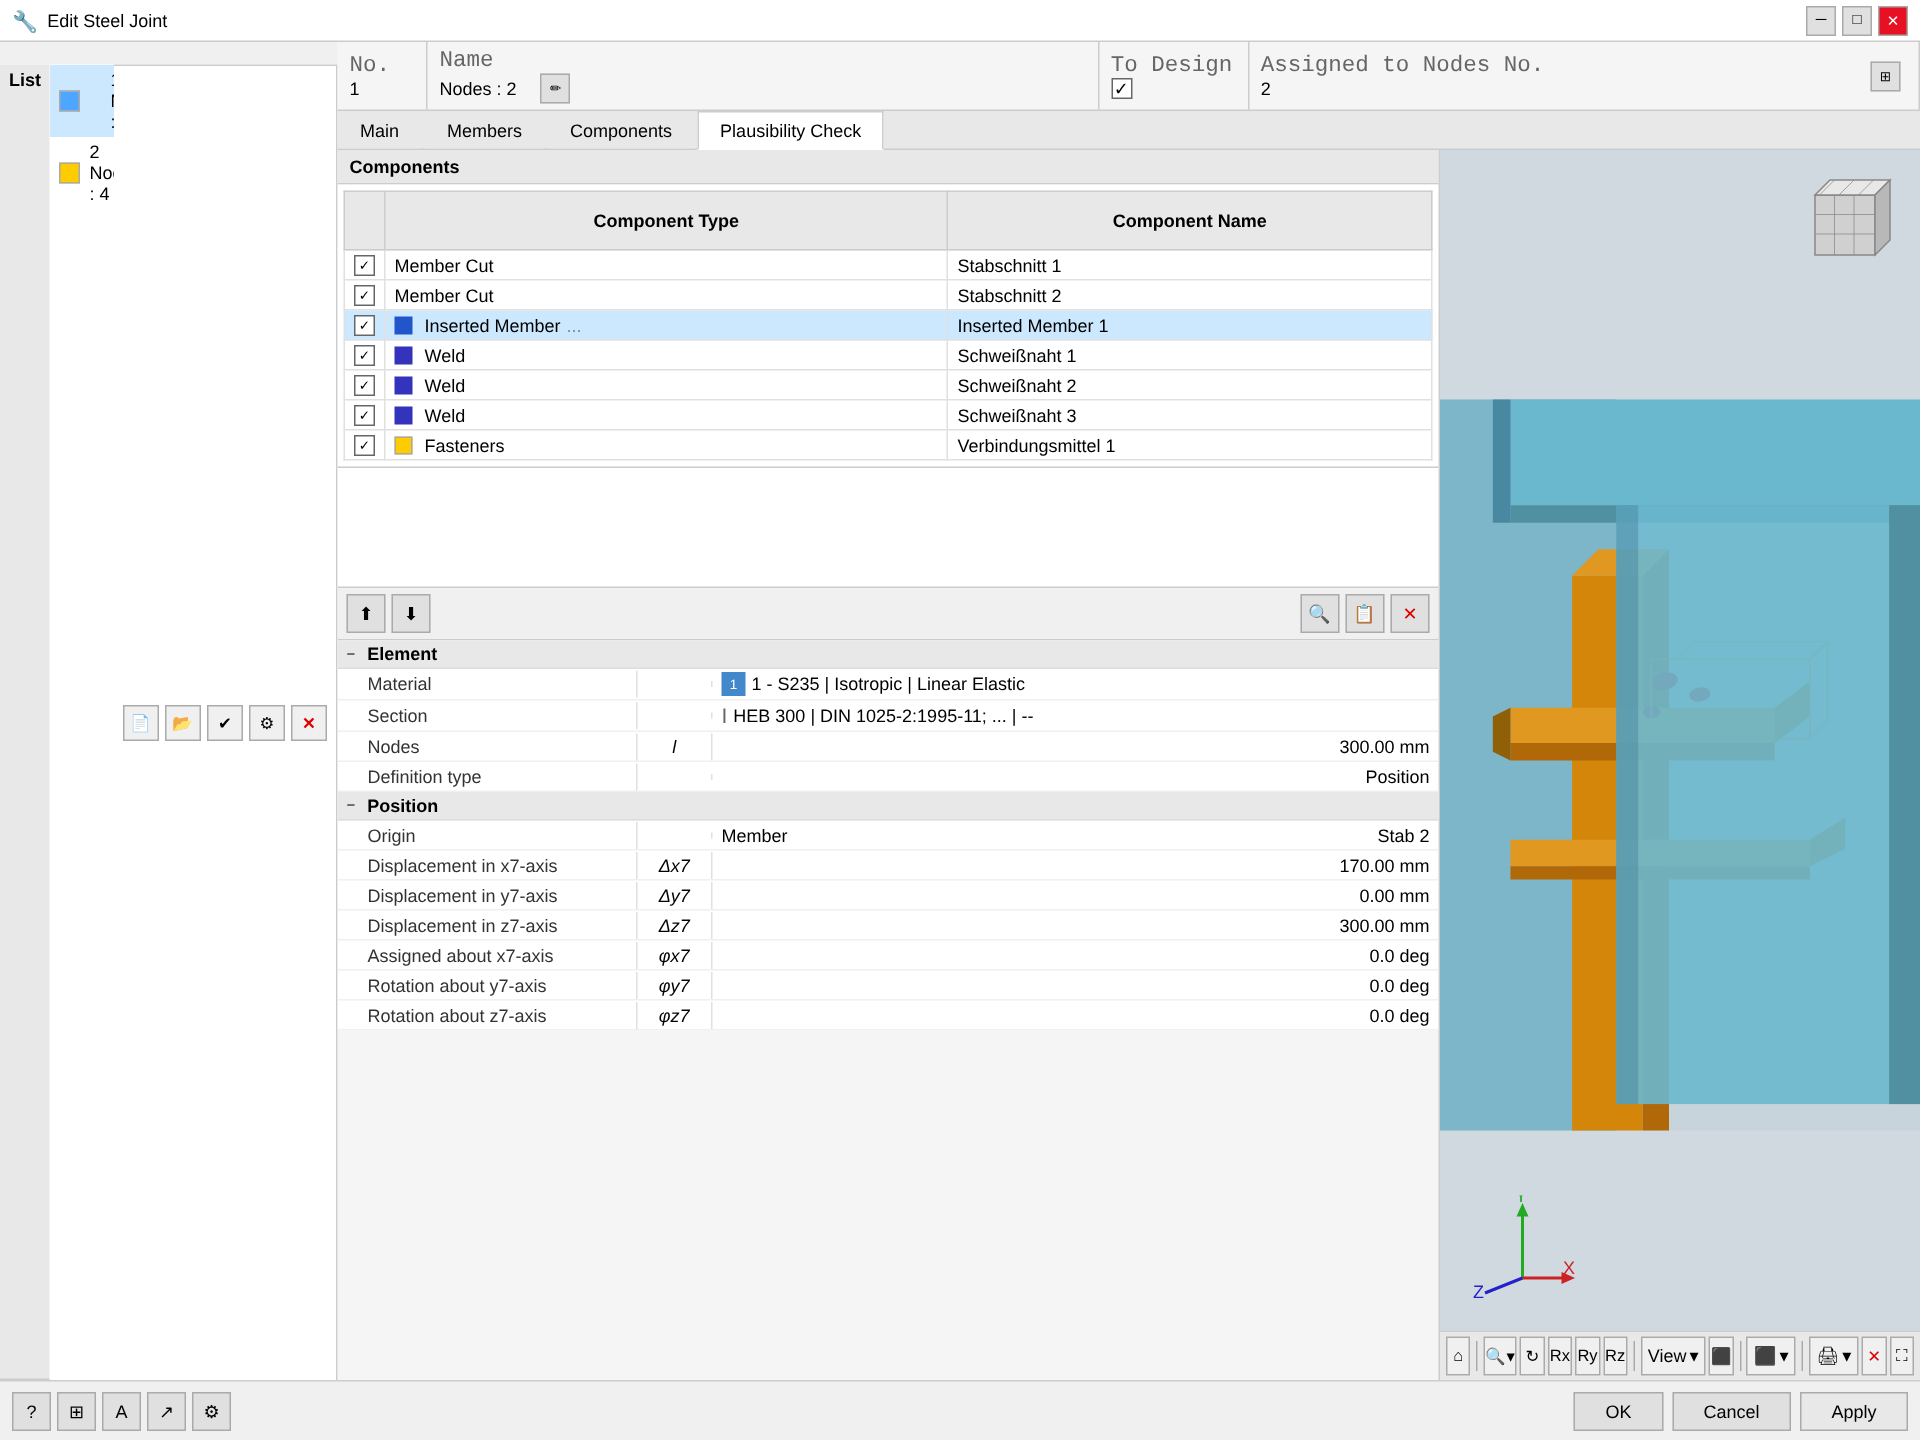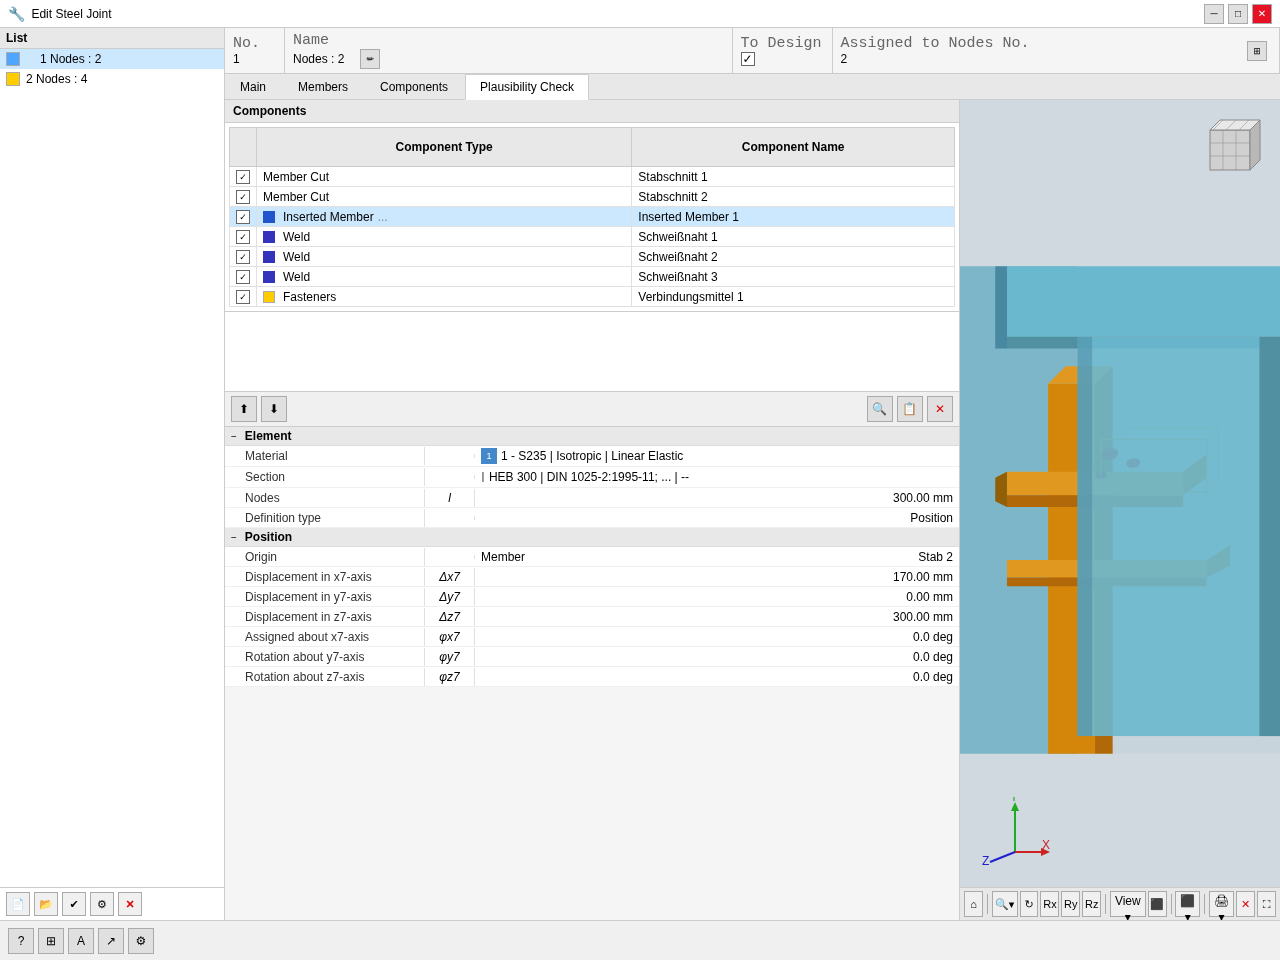--- a/index.html
+++ b/index.html
@@ -30,21 +30,22 @@
       display: flex;
       height: calc(960px - 28px - 40px);
     }
     
     
     .left-panel {
       width: 225px;
       background: #fff;
       border-right: 1px solid #ccc;
       display: flex;
-      flex-direction: column;
+      flex-direction: row;
+      margin-top: 15px;
     }
     .list-header {
       background: #e8e8e8;
       padding: 3px 6px;
       font-weight: bold;
       border-bottom: 1px solid #ccc;
     }
     .list-items { flex: 1; overflow-y: auto; }
     .list-item {
       display: flex;
@@ -323,21 +324,20 @@
     }
     .vp-sep { width: 1px; height: 20px; background: #aaa; margin: 0 2px; }
     .vp-dropdown {
       display: flex; align-items: center;
       background: #f0f0f0;
       border: 1px solid #aaa;
       padding: 2px 4px;
       cursor: pointer;
       height: 26px;
       gap: 2px;
-      flex-direction: column;
     }
     
     
     .bottom-bar {
       height: 40px;
       background: #f0f0f0;
       border-top: 1px solid #ccc;
       display: flex;
       align-items: center;
       justify-content: space-between;
@@ -746,13 +746,18 @@
 </div>
 
 <div class="bottom-bar">
   <div class="bottom-left">
     <button class="status-icon">?</button>
     <button class="status-icon">⊞</button>
     <button class="status-icon">A</button>
     <button class="status-icon">↗</button>
     <button class="status-icon">⚙</button>
   </div>
+  <div class="bottom-right">
+    <button class="bottom-btn">OK</button>
+    <button class="bottom-btn">Cancel</button>
+    <button class="bottom-btn primary">Apply</button>
+  </div>
 </div>
 
 </body></html>

